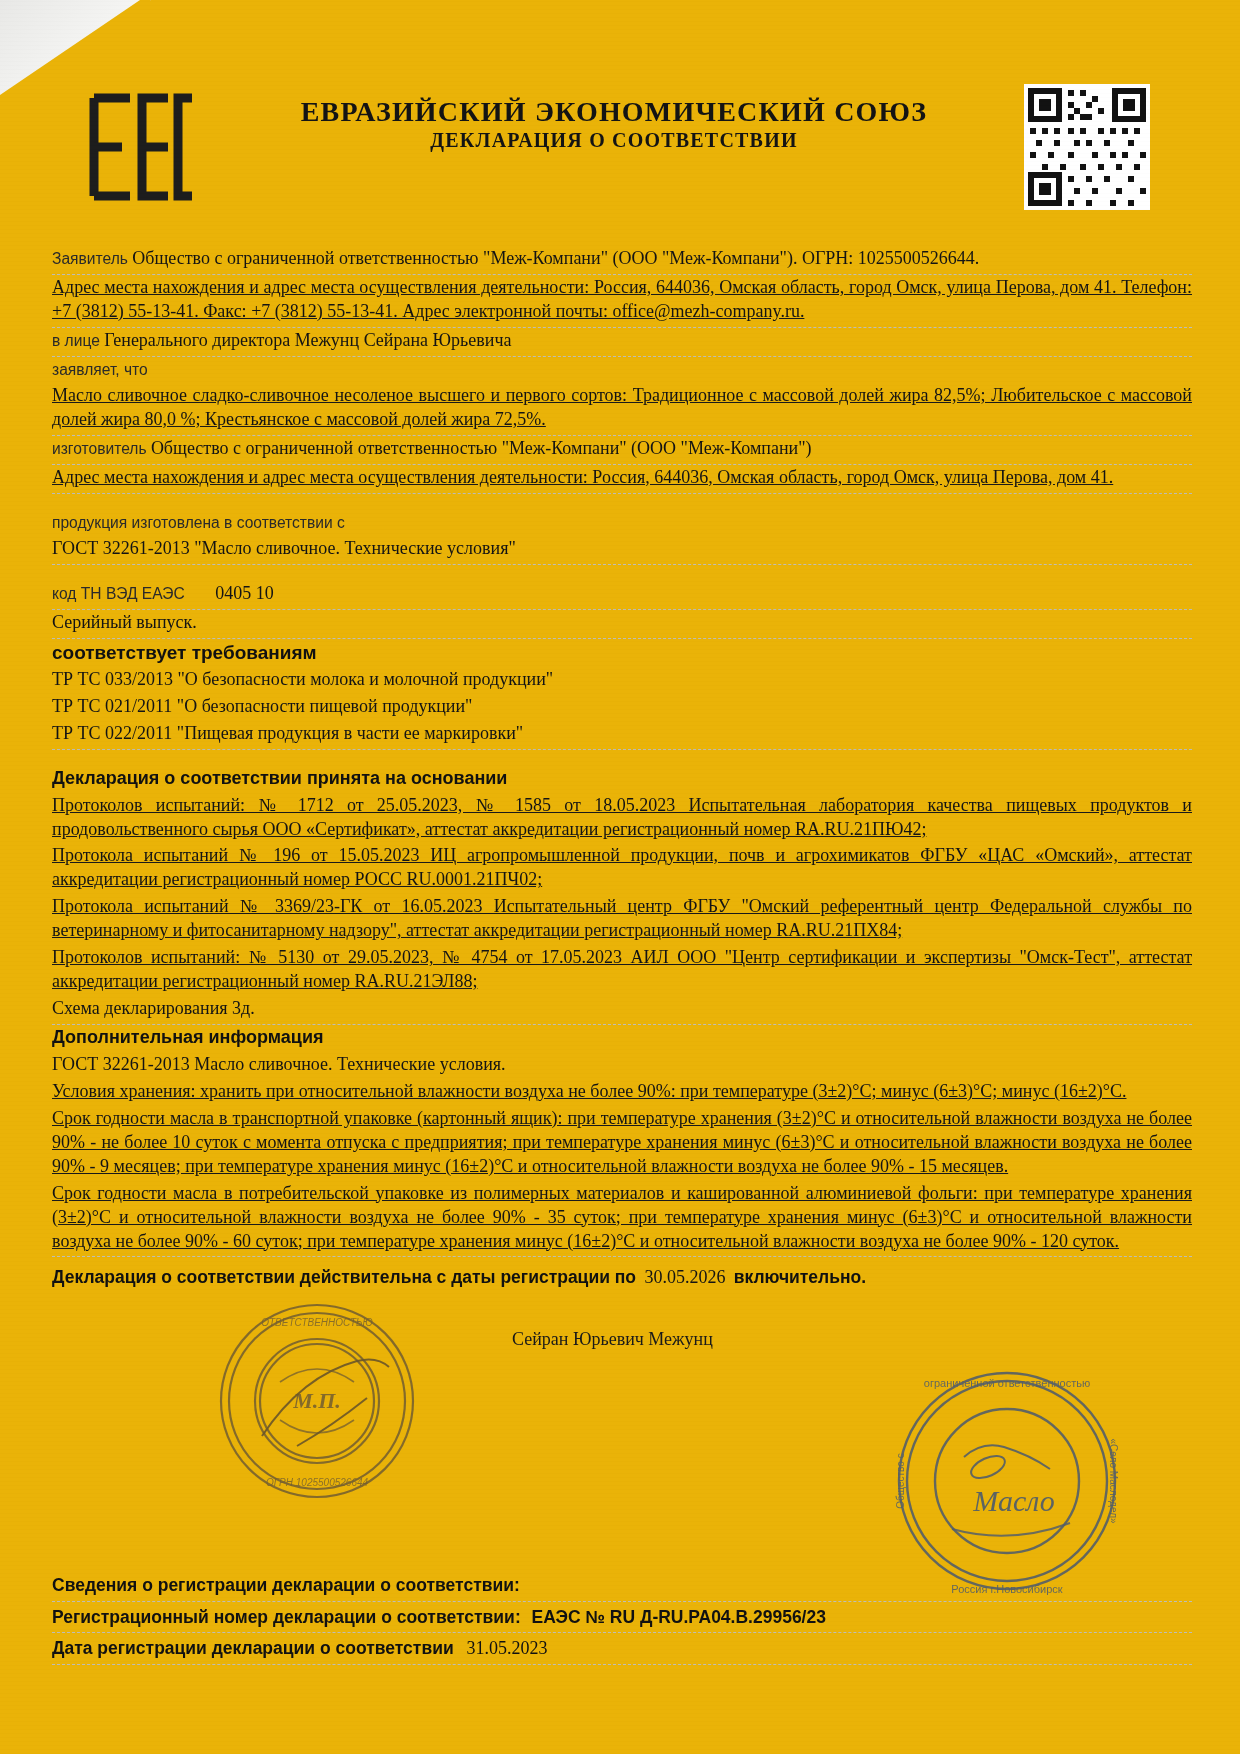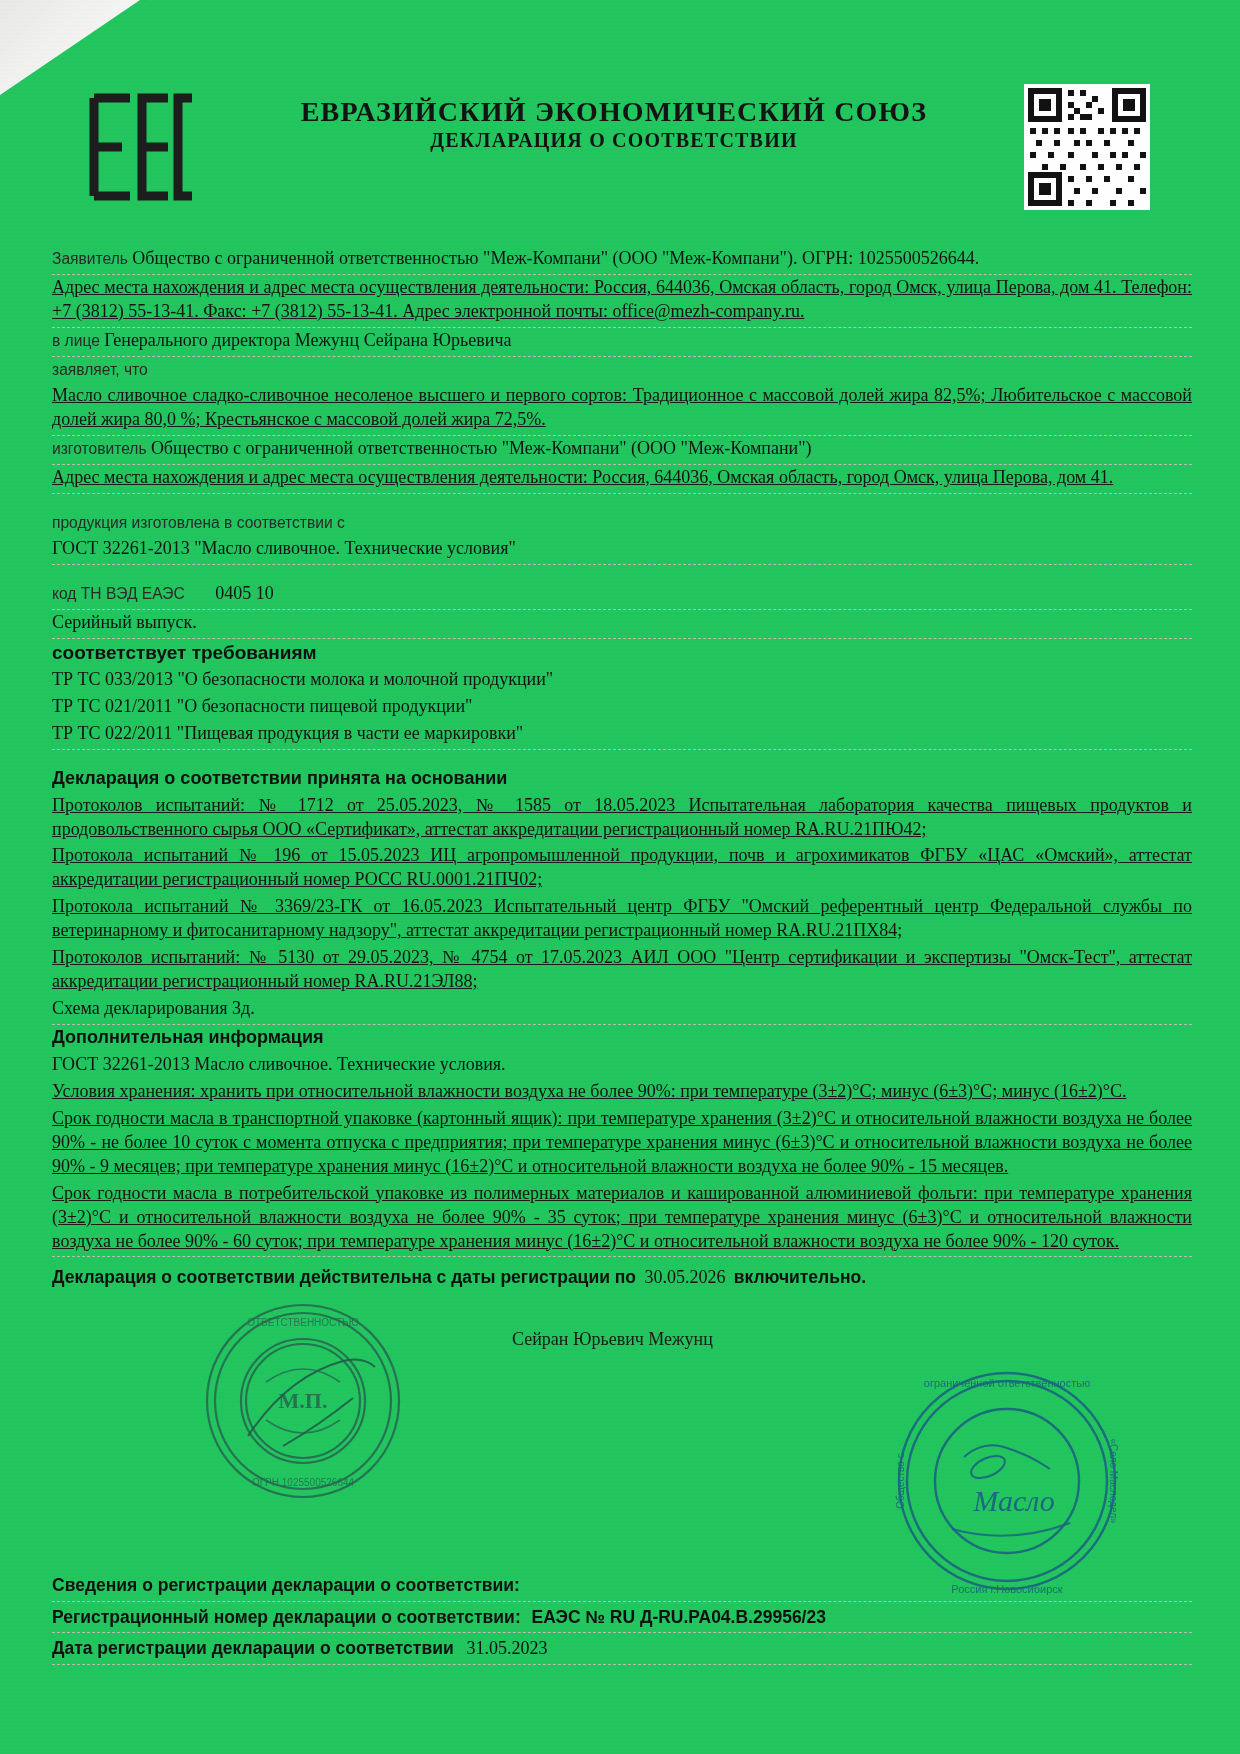--- a/index.html
+++ b/index.html
@@ -12,21 +12,21 @@
     height: 1754px;
     position: relative;
     font-family: "Liberation Serif", serif;
     color: #1a1a1a;
     overflow: hidden;
   }
   
   .page {
     position: absolute;
     inset: 0;
-    background: #22c55e;
+    background: #eab308;
   }
   
   .fold-corner {
     position: absolute;
     left: 0; top: 0;
     width: 140px; height: 95px;
     background: linear-gradient(135deg, #e8e8e6 0%, #f4f4f2 55%, #ffffff 100%);
     clip-path: polygon(0 0, 100% 0, 0 100%);
   }
   .fold-line {
@@ -145,25 +145,26 @@
     font-size: 18px;
   }
   .sig-note {
     position: absolute;
     left: 460px;
     top: 50px;
     width: 520px;
   }
   .stamp-left {
     position: absolute;
-    left: 136px;
+    left: 150px;
     top: -10px;
     width: 230px;
     height: 215px;
     opacity: .62;
+    font-style: italic;
   }
   .stamp-right {
     position: absolute;
     left: 830px;
     top: 55px;
     width: 250px;
     height: 245px;
     opacity: .72;
   }
   .footer-block {

